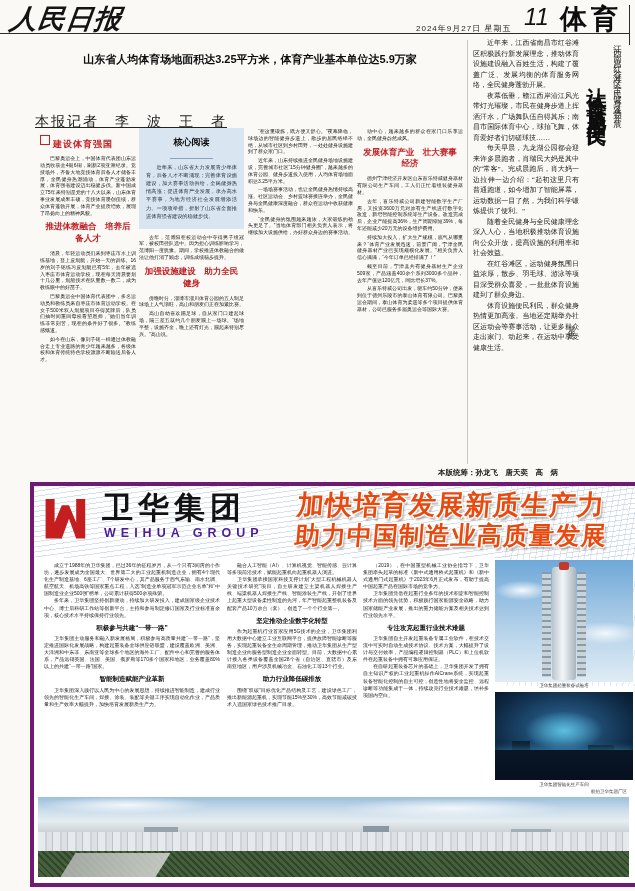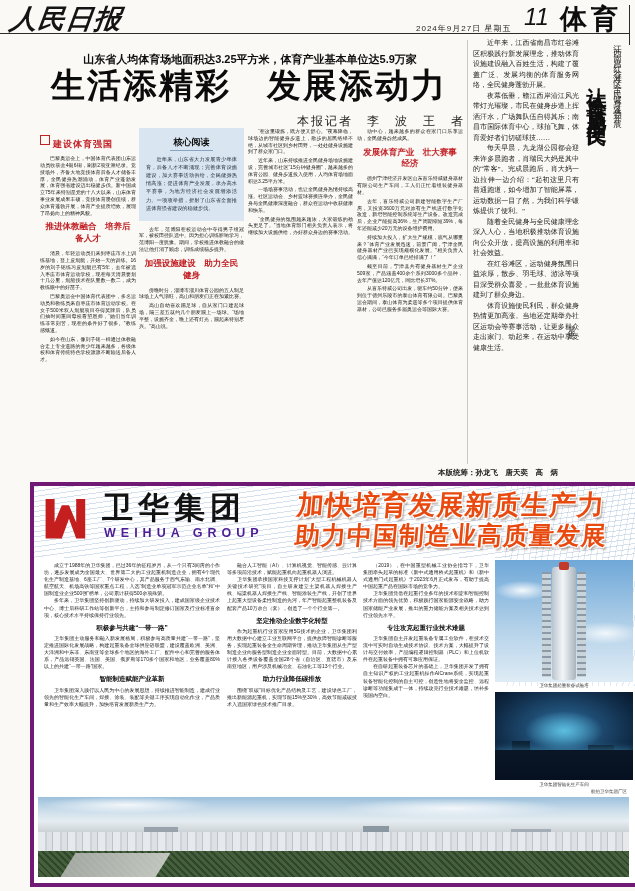--- a/index.html
+++ b/index.html
@@ -10,32 +10,32 @@
         font-weight:bold;font-style:italic;transform:skewX(-7deg);letter-spacing:1px;color:#141414;}
   .dateline{position:absolute;left:416px;top:23px;font-size:8px;letter-spacing:1px;color:#222;}
   .pagenum{position:absolute;left:524px;top:3px;font-size:24px;color:#111;font-style:italic;}
   .sectionname{position:absolute;left:560px;top:1px;font-size:27px;font-weight:bold;letter-spacing:4px;color:#0d0d0d;}
   .m-rule{position:absolute;left:0;top:33px;width:629px;border-top:1.5px solid #2c2c2c;}
   .m-rule-v{position:absolute;left:629px;top:5px;height:40px;border-left:1.5px solid #2c2c2c;}
   
   .kicker{position:absolute;left:35px;top:52px;width:430px;text-align:center;font-size:11px;font-weight:bold;color:#0e0e0e;}
   .headline{position:absolute;left:28px;top:66px;width:442px;text-align:center;font-size:34px;
             font-weight:900;letter-spacing:2px;color:#0b0b0b;margin:0;line-height:1.15;}
-  .byline{position:absolute;left:35px;top:113px;width:430px;text-align:right;font-size:12px;letter-spacing:2px;color:#222;}
+  .byline{position:absolute;left:35px;top:113px;width:430px;text-align:left;font-size:14px;letter-spacing:2px;color:#222;text-decoration:underline;}
   .col{position:absolute;top:128px;height:337px;overflow:hidden;font-size:5px;line-height:1.36;
        text-align:justify;color:#202020;}
   .col p{margin:0 0 2px;text-indent:2em;}
   .col1{left:40px;width:96px;} .col2{left:139px;width:105px;}
   .col3{left:248px;width:105px;} .col4{left:357px;width:106px;}
   .label-row{display:flex;align-items:center;gap:3px;margin:2px 0 5px;}
   .label-icon{width:8px;height:8px;border:1.3px solid #c22126;flex:0 0 auto;}
   .label{color:#c22126;font-weight:bold;font-size:9px;letter-spacing:1px;margin-top:8px;}
   .subhead{color:#c22126;font-weight:bold;font-size:8.5px;text-align:center;line-height:1.4;margin:5px 3px;}
   .corebox{background:#d9e6f2;padding:8px 7px 7px;margin-bottom:5px;}
-  .core-title{font-size:9px;font-weight:bold;text-align:center;color:#101010;padding-bottom:3px;margin-bottom:4px;position:relative;}
+  .core-title{font-size:9px;font-weight:bold;text-align:center;color:#101010;padding-bottom:11px;margin-bottom:4px;position:relative;}
   .core-title::after{content:"";position:absolute;left:26%;right:26%;bottom:0;border-bottom:1px solid #87a5c1;}
   .core-body{font-size:5.2px;line-height:1.55;color:#26303a;text-align:justify;margin:0;}
   
   .sb-sep{position:absolute;left:467px;top:40px;height:424px;border-left:1px solid #c8c8c8;}
   .sidebar-body{position:absolute;left:473px;top:38px;width:106px;height:426px;overflow:hidden;
                 font-size:7px;line-height:1.5;text-align:justify;color:#222;font-family:"Liberation Serif",serif;}
   .sidebar-body p{margin:0;text-indent:2em;}
   .sb-title{position:absolute;left:584px;top:72px;writing-mode:vertical-rl;font-size:20px;font-weight:bold;
             letter-spacing:5px;color:#0e0e0e;}
   .sb-kicker{position:absolute;left:612px;top:38px;writing-mode:vertical-rl;font-size:8.5px;letter-spacing:5px;color:#222;}
@@ -110,21 +110,20 @@
   <div class="dateline">
     <span>2024年9月27日</span>
     <span>星期五</span>
   </div>
   <div class="pagenum">11</div>
   <div class="sectionname">体育</div>
   <div class="m-rule"></div>
   <div class="m-rule-v"></div>
 
   <div class="kicker">山东省人均体育场地面积达3.25平方米，体育产业基本单位达5.9万家</div>
-  <h1 class="headline">生活添精彩　发展添动力</h1>
   <div class="byline">本报记者　李　波　王　者</div>
 
   <div class="col col1">
     <div class="label-row">
       <span class="label-icon"></span>
       <span class="label">建设体育强国</span>
     </div>
     <p>巴黎奥运会上，中国体育代表团山东运动员收获金4银6铜，刷新2项亚洲纪录。竞技场外，齐鲁大地竞技体育后备人才储备丰厚，全民健身热潮涌动，体育产业蓬勃发展，体育强省建设迈出稳健步伐。新中国成立75年来特别是党的十八大以来，山东体育事业发展成果丰硕，竞技体育屡创佳绩，群众体育蓬勃开展，体育产业提质增效，展现了昂扬向上的精神风貌。</p>
     <div class="subhead">推进体教融合　培养后备人才</div>
     <p>清晨，年轻运动员们来到枣庄市水上训练基地，登上皮划艇，开始一天的训练。16岁的刘子铭练习皮划艇已有5年，去年被选入枣庄市体育运动学校，现在每天清晨要划十几公里，划船技术在队里数一数二，成为教练眼中的好苗子。</p>

